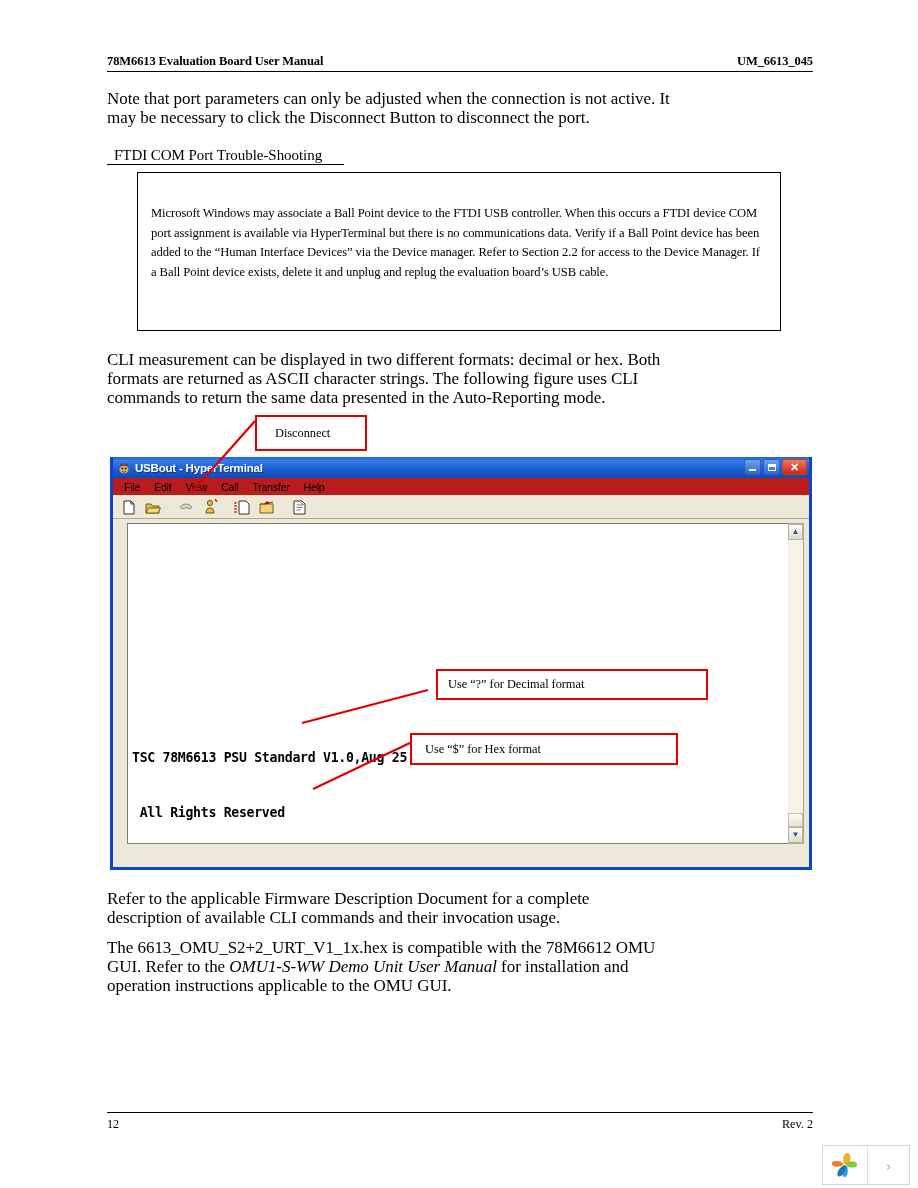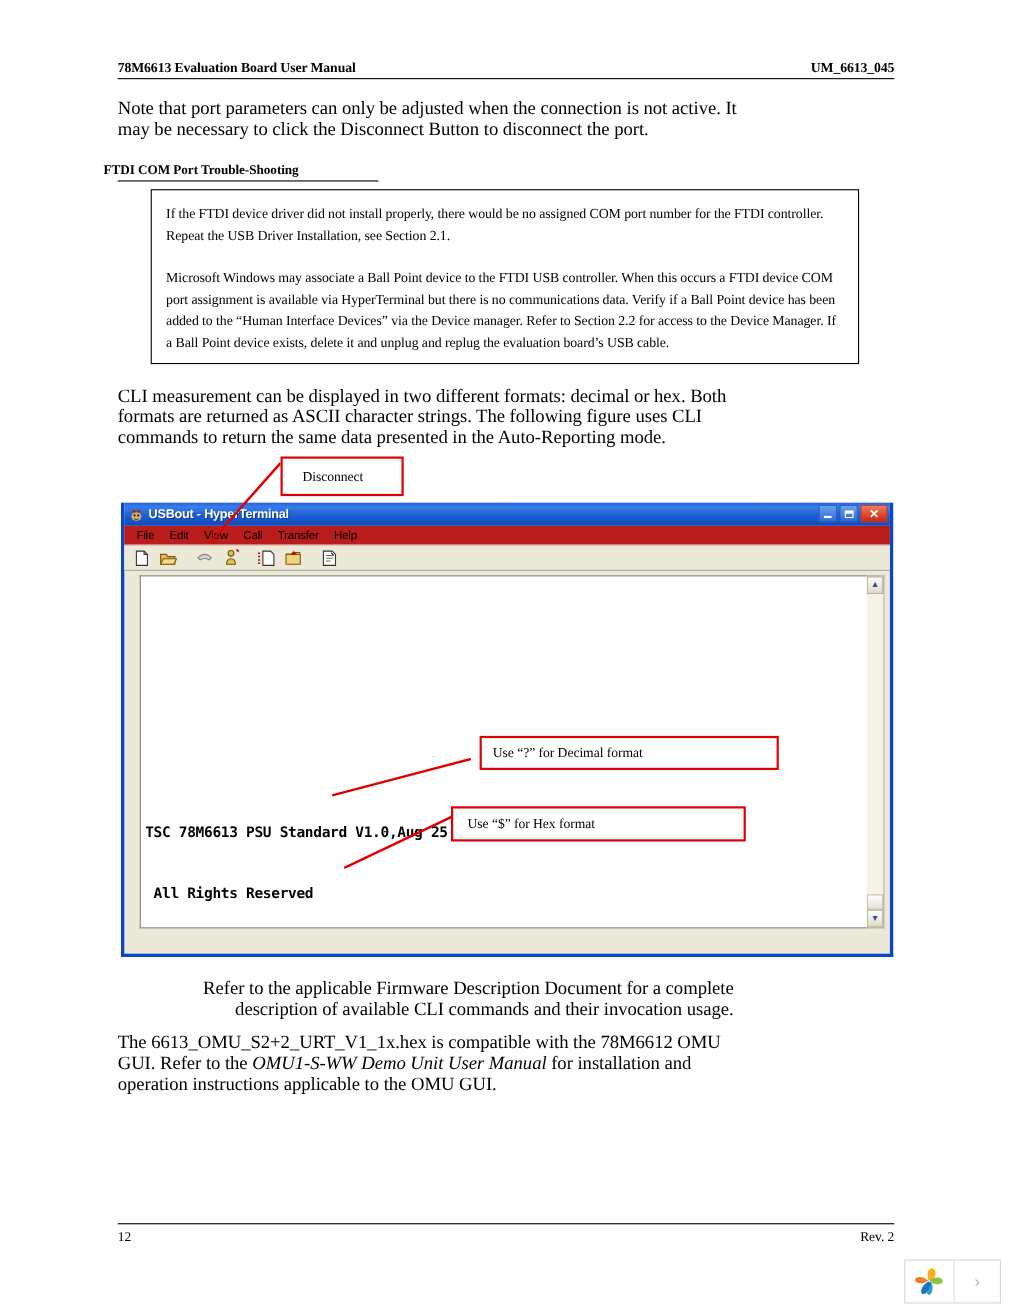--- a/index.html
+++ b/index.html
@@ -42,24 +42,24 @@
   .para {
     position: absolute;
     font-size: 17px;
     line-height: 19px;
     letter-spacing: -0.05px;
   }
   .para p { margin: 0; }
 
   .sec-heading {
     position: absolute;
-    left: 94px;
+    left: 114px;
     top: 147px;
-    font-size: 12px;
-    font-weight: bold;
+    font-size: 15px;
+    font-weight: normal;
     letter-spacing: -0.05px;
   }
   .sec-heading-underline {
     position: absolute;
     left: 107px;
     top: 164px;
     width: 237px;
     border-top: 1.4px solid #000;
   }
 
@@ -370,21 +370,20 @@
 <div class="header-rule"></div>
 
 <div class="para" style="left:107px; top:89px; width:575px;">
   <p>Note that port parameters can only be adjusted when the connection is not active. It may be necessary to click the Disconnect Button to disconnect the port.</p>
 </div>
 
 <div class="sec-heading">FTDI COM Port Trouble-Shooting</div>
 <div class="sec-heading-underline"></div>
 
 <div class="note-box">
-  <p>If the FTDI device driver did not install properly, there would be no assigned COM port number for the FTDI controller. Repeat the USB Driver Installation, see Section 2.1.</p>
   <div class="gap"></div>
   <p>Microsoft Windows may associate a Ball Point device to the FTDI USB controller.  When this occurs a FTDI device COM port assignment is available via HyperTerminal but there is no communications data.  Verify if a Ball Point device has been added to the “Human Interface Devices” via the Device manager.  Refer to Section 2.2 for access to the Device Manager.  If a Ball Point device exists, delete it and unplug and replug the evaluation board’s USB cable.</p>
 </div>
 
 <div class="para" style="left:107px; top:350px; width:560px;">
   <p>CLI measurement can be displayed in two different formats: decimal or hex. Both formats are returned as ASCII character strings. The following figure uses CLI commands to return the same data presented in the Auto-Reporting mode.</p>
 </div>
 
 <svg class="leader" style="left:180px; top:415px; width:200px; height:80px;" viewBox="0 0 200 80">
   <line x1="75" y1="6" x2="11" y2="78" stroke="#e00000" stroke-width="2.2"></line>
@@ -510,21 +509,21 @@
 
 </div>
 
 <div class="callout" id="callout-decimal">
   <span>Use “?” for Decimal format</span>
 </div>
 <div class="callout" id="callout-hex">
   <span>Use “$” for Hex format</span>
 </div>
 
-<div class="para" style="left:107px; top:889px; width:560px;text-align:right;">
+<div class="para" style="left:107px; top:889px; width:560px;">
   <p>Refer to the  applicable  Firmware Description Document  for a complete description of available CLI commands and their invocation usage.</p>
 </div>
 
 <div class="para" style="left:107px; top:938px; width:570px;">
   <p><span>The 6613_OMU_S2+2_URT_V1_1x.hex is compatible with the 78M6612 OMU GUI.  Refer to the </span><span class="ital">OMU1-S-WW Demo Unit User Manual</span><span> for installation and operation instructions applicable to the OMU GUI.</span></p>
 </div>
 
 <div class="footer-rule"></div>
 <div class="page-footer">
   <span>12</span>

